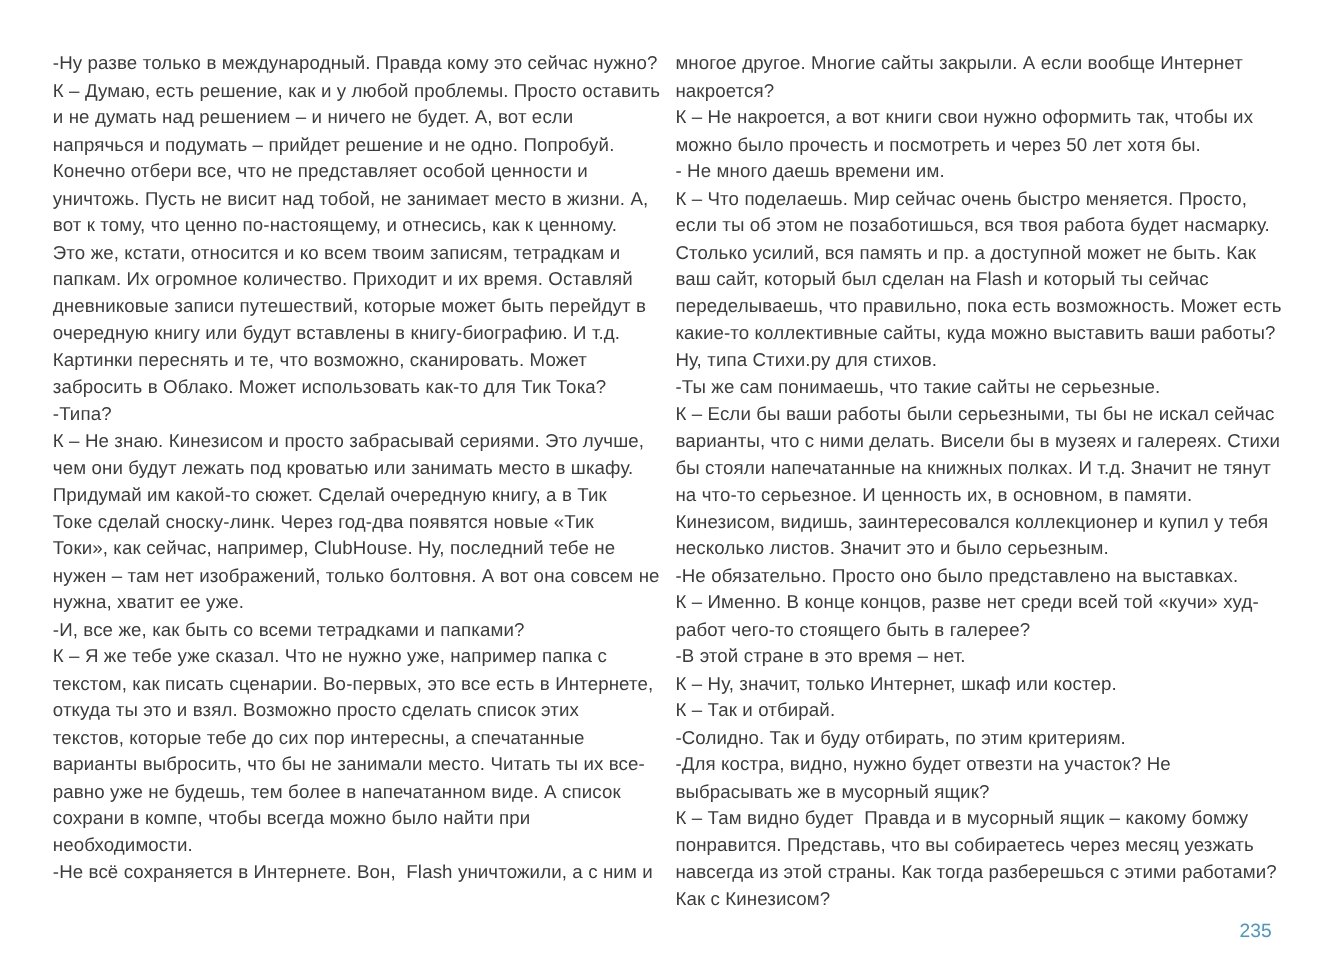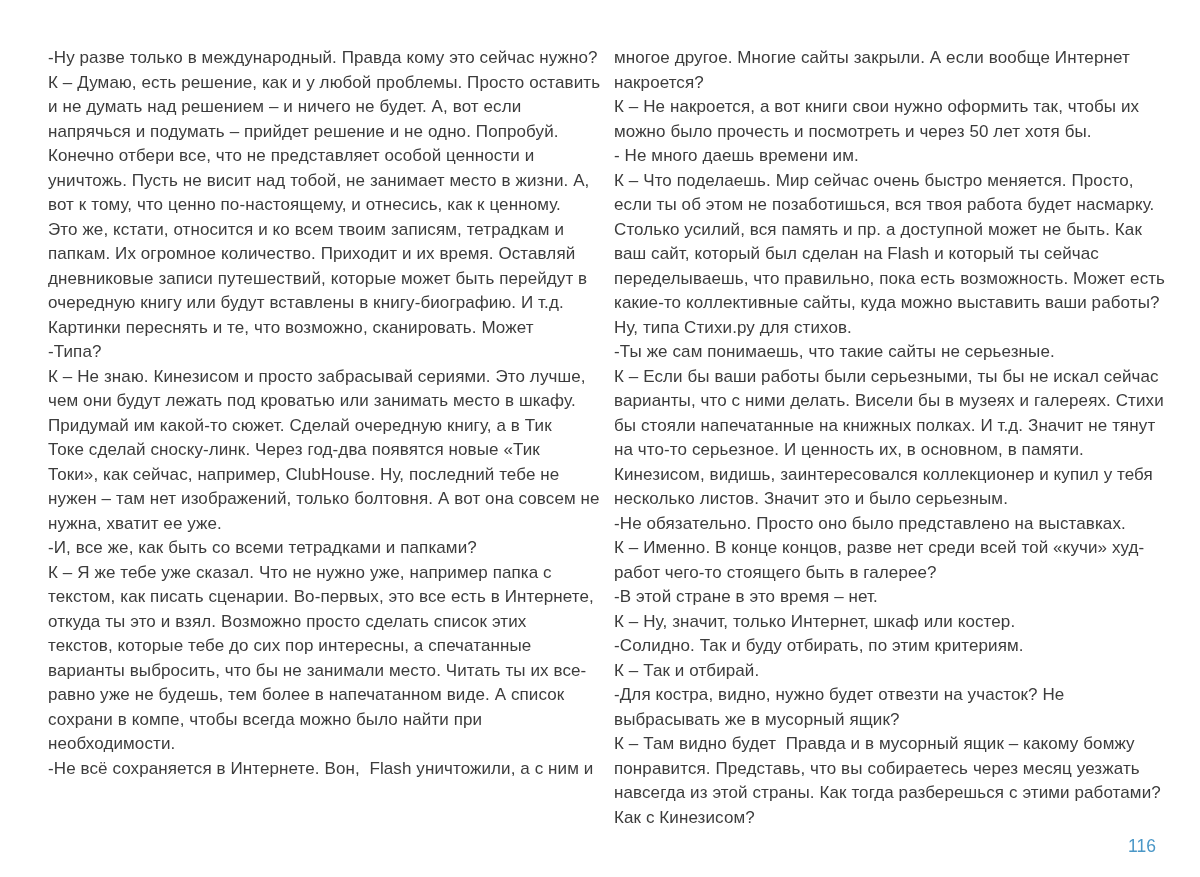--- a/index.html
+++ b/index.html
@@ -54,20 +54,21 @@
         <div class="line">и не думать над решением – и ничего не будет. А, вот если</div>
         <div class="line">напрячься и подумать – прийдет решение и не одно. Попробуй.</div>
         <div class="line">Конечно отбери все, что не представляет особой ценности и</div>
         <div class="line">уничтожь. Пусть не висит над тобой, не занимает место в жизни. А,</div>
         <div class="line">вот к тому, что ценно по-настоящему, и отнесись, как к ценному.</div>
         <div class="line">Это же, кстати, относится и ко всем твоим записям, тетрадкам и</div>
         <div class="line">папкам. Их огромное количество. Приходит и их время. Оставляй</div>
         <div class="line">дневниковые записи путешествий, которые может быть перейдут в</div>
         <div class="line">очередную книгу или будут вставлены в книгу-биографию. И т.д.</div>
         <div class="line">Картинки переснять и те, что возможно, сканировать. Может</div>
+        <div class="line">забросить в Облако. Может использовать как-то для Тик Тока?</div>
         <div class="line">-Типа?</div>
         <div class="line">К – Не знаю. Кинезисом и просто забрасывай сериями. Это лучше,</div>
         <div class="line">чем они будут лежать под кроватью или занимать место в шкафу.</div>
         <div class="line">Придумай им какой-то сюжет. Сделай очередную книгу, а в Тик</div>
         <div class="line">Токе сделай сноску-линк. Через год-два появятся новые «Тик</div>
         <div class="line">Токи», как сейчас, например, ClubHouse. Ну, последний тебе не</div>
         <div class="line">нужен – там нет изображений, только болтовня. А вот она совсем не</div>
         <div class="line">нужна, хватит ее уже.</div>
         <div class="line">-И, все же, как быть со всеми тетрадками и папками?</div>
         <div class="line">К – Я же тебе уже сказал. Что не нужно уже, например папка с</div>
@@ -98,24 +99,24 @@
         <div class="line">варианты, что с ними делать. Висели бы в музеях и галереях. Стихи</div>
         <div class="line">бы стояли напечатанные на книжных полках. И т.д. Значит не тянут</div>
         <div class="line">на что-то серьезное. И ценность их, в основном, в памяти.</div>
         <div class="line">Кинезисом, видишь, заинтересовался коллекционер и купил у тебя</div>
         <div class="line">несколько листов. Значит это и было серьезным.</div>
         <div class="line">-Не обязательно. Просто оно было представлено на выставках.</div>
         <div class="line">К – Именно. В конце концов, разве нет среди всей той «кучи» худ-</div>
         <div class="line">работ чего-то стоящего быть в галерее?</div>
         <div class="line">-В этой стране в это время – нет.</div>
         <div class="line">К – Ну, значит, только Интернет, шкаф или костер.</div>
+        <div class="line">К – Так и отбирай.</div>
         <div class="line">-Солидно. Так и буду отбирать, по этим критериям.</div>
-        <div class="line">К – Так и отбирай.</div>
         <div class="line">-Для костра, видно, нужно будет отвезти на участок? Не</div>
         <div class="line">выбрасывать же в мусорный ящик?</div>
         <div class="line">К – Там видно будет  Правда и в мусорный ящик – какому бомжу</div>
         <div class="line">понравится. Представь, что вы собираетесь через месяц уезжать</div>
         <div class="line">навсегда из этой страны. Как тогда разберешься с этими работами?</div>
         <div class="line">Как с Кинезисом?</div>
       </div>
   </div>
-  <div class="page-number">116</div>
+  <div class="page-number">235</div>
 </div>
 
 </body></html>

